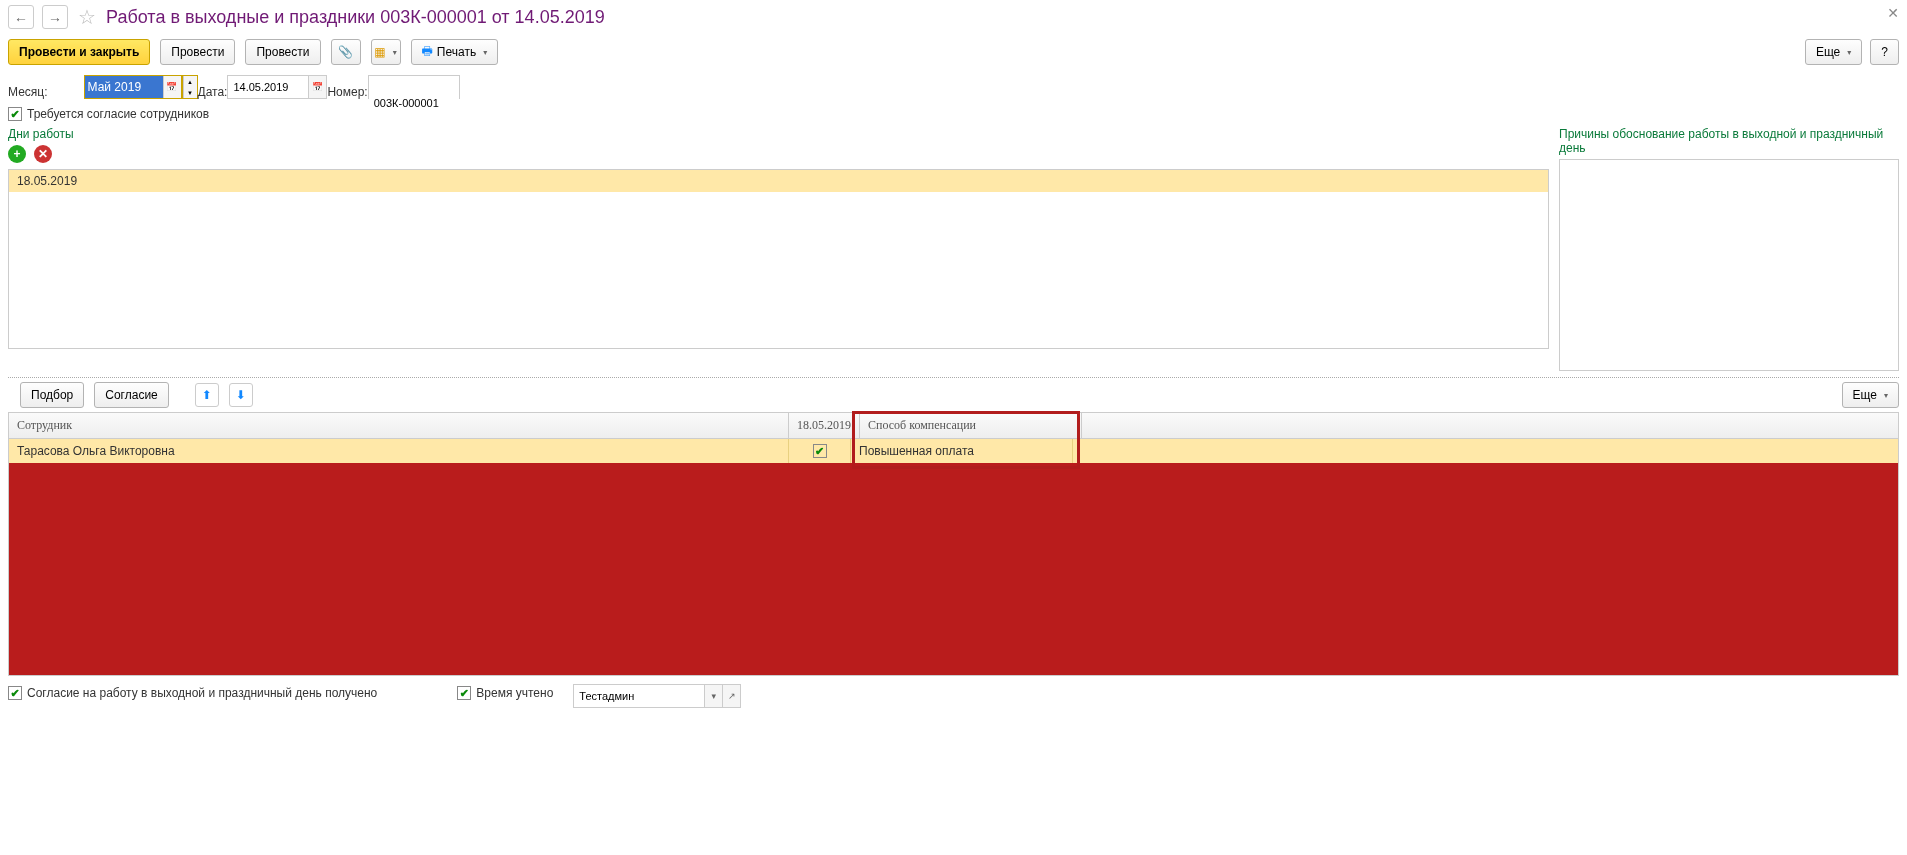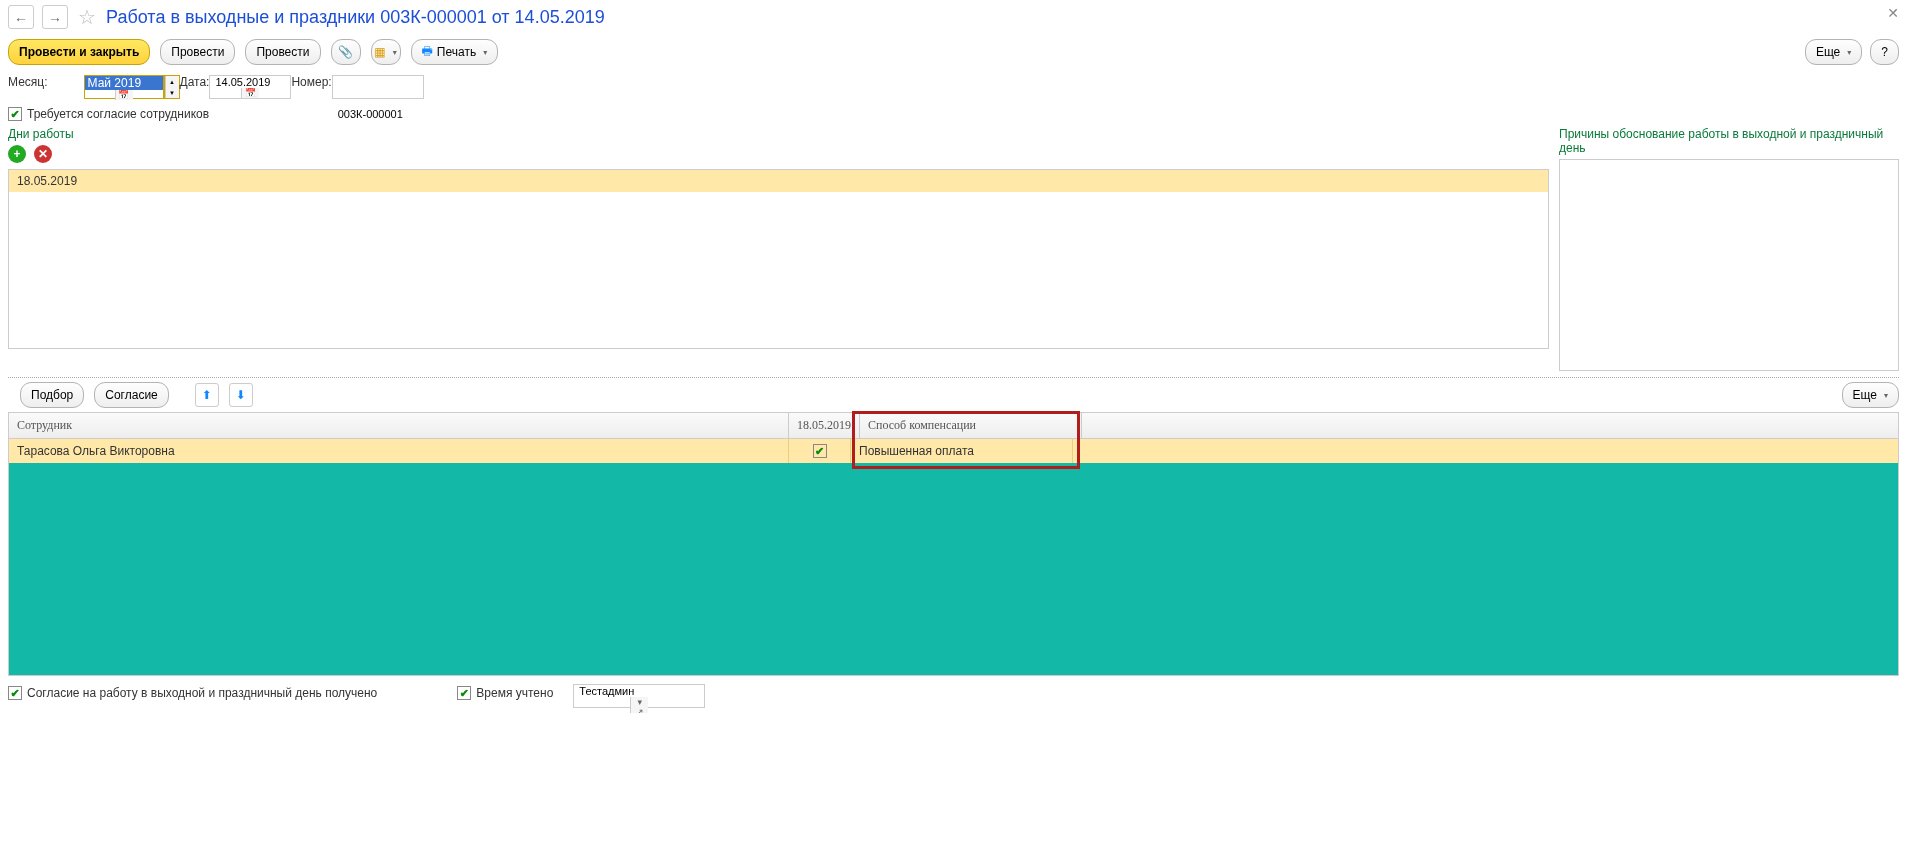--- a/index.html
+++ b/index.html
@@ -2,33 +2,33 @@
 <html><head>
 <meta charset="utf-8">
 <style>
 * { box-sizing: border-box; margin: 0; padding: 0; }
 body { font-family: Arial, sans-serif; font-size: 12px; color: #333; background: #fff; }
 .container { padding: 5px 8px; }
 
 .title-row { display: flex; align-items: center; gap: 8px; margin-bottom: 10px; position: relative;}
 .nav-btn { width: 26px; height: 24px; border: 1px solid #ccc; background: #fff; border-radius: 3px; cursor: pointer; display: flex; align-items: center; justify-content: center; font-size: 14px; color: #666;}
 .star-icon { width: 22px; height: 22px; color: #bbb; display: flex; align-items: center; justify-content: center; font-size: 20px; }
-.page-title { font-size: 18px; font-weight: normal; color: #1d4ed8; }
+.page-title { font-size: 18px; font-weight: normal; color: #701a75; }
 .close-x { position: absolute; right: 0; top: 0; font-size: 14px; color: #888; cursor: pointer; }
 
 .toolbar { display: flex; align-items: center; gap: 10px; margin-bottom: 10px; }
-.btn { height: 26px; padding: 0 10px; border: 1px solid #b3b3b3; background: linear-gradient(#fefefe, #eee); border-radius: 11px; cursor: pointer; font-size: 12px; display: flex; align-items: center; gap: 4px;}
+.btn { height: 26px; padding: 0 10px; border: 1px solid #b3b3b3; background: linear-gradient(#fefefe, #eee); border-radius: 3px; cursor: pointer; font-size: 12px; display: flex; align-items: center; gap: 4px;}
 .btn-primary { background: linear-gradient(#ffe863, #ffd23d); border-color: #c9a300; font-weight: bold;}
 .btn-icon { width: 30px; justify-content: center; padding: 0;}
 .btn-drop::after { content: "▾"; font-size: 8px; margin-left: 3px; color: #666;}
 .toolbar-right { margin-left: auto; display: flex; gap: 8px;}
 
-.form-row { display: flex; align-items: flex-start; gap: 0; margin-bottom: 8px;}
+.form-row { display: flex; align-items: flex-end; gap: 0; margin-bottom: 8px;}
 .form-label { font-size: 12px; }
-.input-group { display: flex; align-items: center; border: 1px solid #ccc; height: 24px; background: #fff; flex-direction: column;}
+.input-group { display: flex; align-items: center; border: 1px solid #ccc; height: 24px; background: #fff;}
 .input-month { border: 1px solid #c9a300; background: #fff; height: 24px;}
 .input-month .inp { background: #3a76d0; color: #fff; border: none; padding: 0 3px; height: 100%; width: 78px; font-size: 12px;}
 .input-group .inp-btn { width: 18px; height: 100%; border: none; border-left: 1px solid #ccc; background: #f5f5f5; font-size: 9px; color: #666; cursor: pointer;}
 .spinner { display: flex; flex-direction: column; width: 14px;}
 .spinner button { height: 12px; font-size: 6px; border: none; border-left: 1px solid #ccc; background: #f5f5f5; cursor: pointer;}
 .spinner-box { border: 1px solid #c9a300; height: 24px; display: flex;}
 .inp-plain { border: none; padding: 0 5px; height: 100%; font-size: 11px; width: 80px;}
 .inp-num { width: 90px; margin-top: 32px;}
 
 .chk-row { display: flex; align-items: center; gap: 5px; margin-bottom: 6px;}
@@ -57,21 +57,21 @@
 
 .grid { border: 1px solid #ccc; width: 100%; }
 .grid-head { display: flex; background: linear-gradient(#fafafa,#eee); border-bottom: 1px solid #ccc; font-family: Liberation Serif, serif;}
 .grid-head .gh { padding: 5px 8px; border-right: 1px solid #ccc; font-size: 12px; color: #555;}
 .gh1 { flex: 0 0 780px;}
 .gh2 { flex: 0 0 62px; text-align: center;}
 .gh3 { flex: 0 0 222px;}
 .grid-row { display: flex; background: #ffe8a8;}
 .grid-row .gc { padding: 5px 8px; border-right: 1px solid #e8d080;}
 .gc2 { display: flex; justify-content: center;}
-.grid-body { height: 236px; overflow: auto; background: #14b8a6;}
+.grid-body { height: 236px; overflow: auto; background: #b91c1c;}
 
 .highlight-box { position: absolute; border: 3px solid #b11c1c; pointer-events: none;}
 
 .footer { display: flex; align-items: center; gap: 20px; margin-top: 8px;}
 .footer .input-group { height: 24px;}
 .footer-sel { width: 130px;}
 </style>
 </head>
 <body>
 

